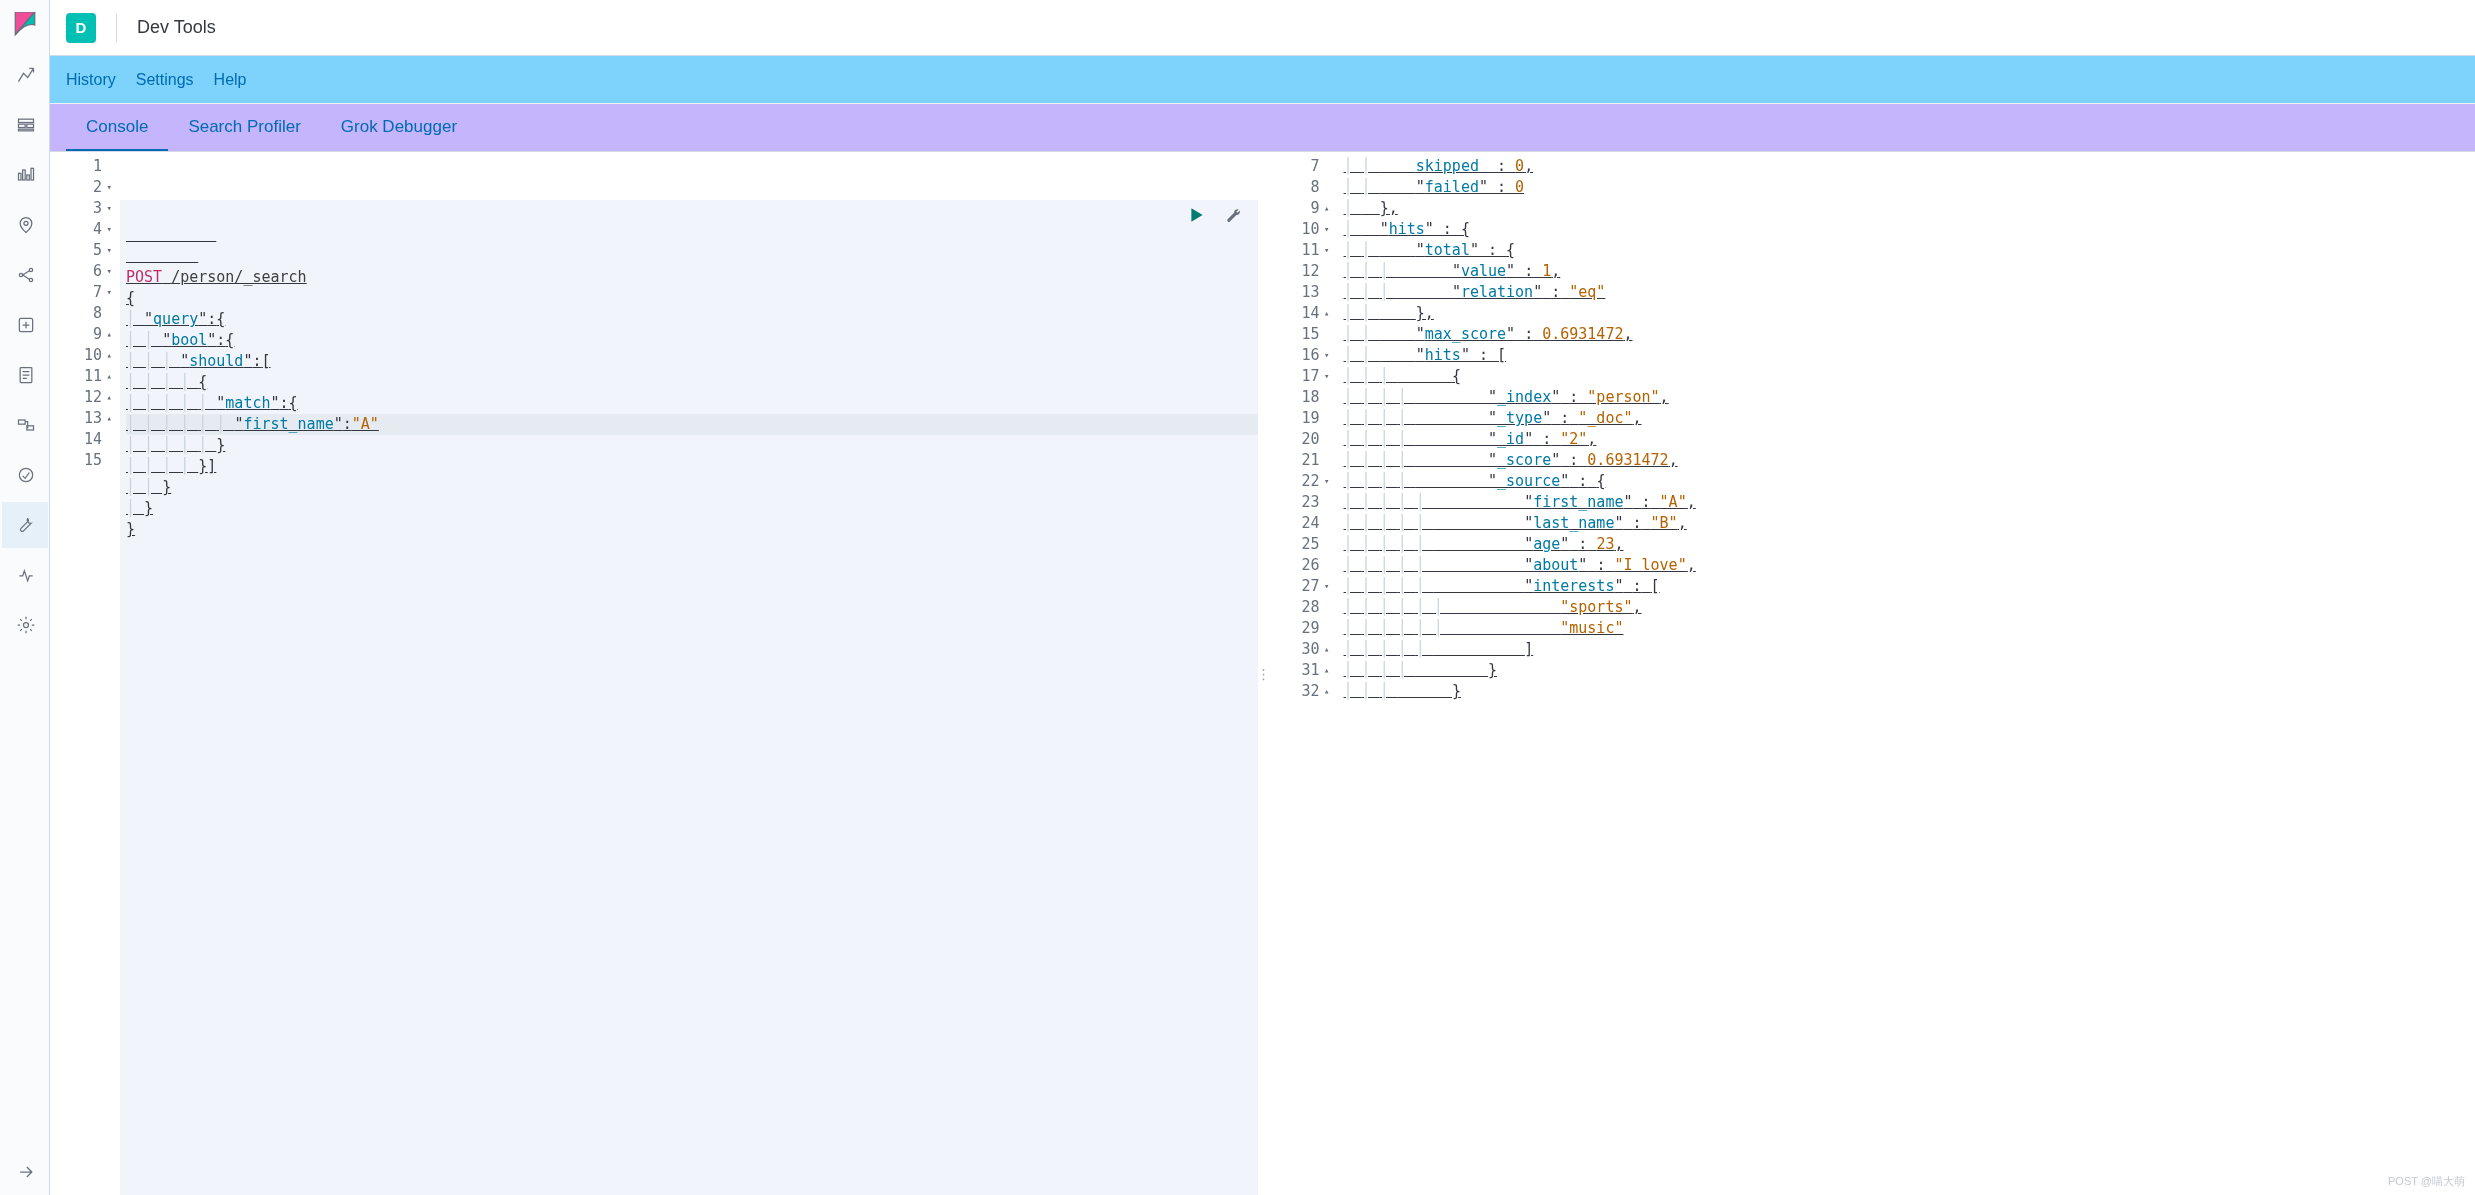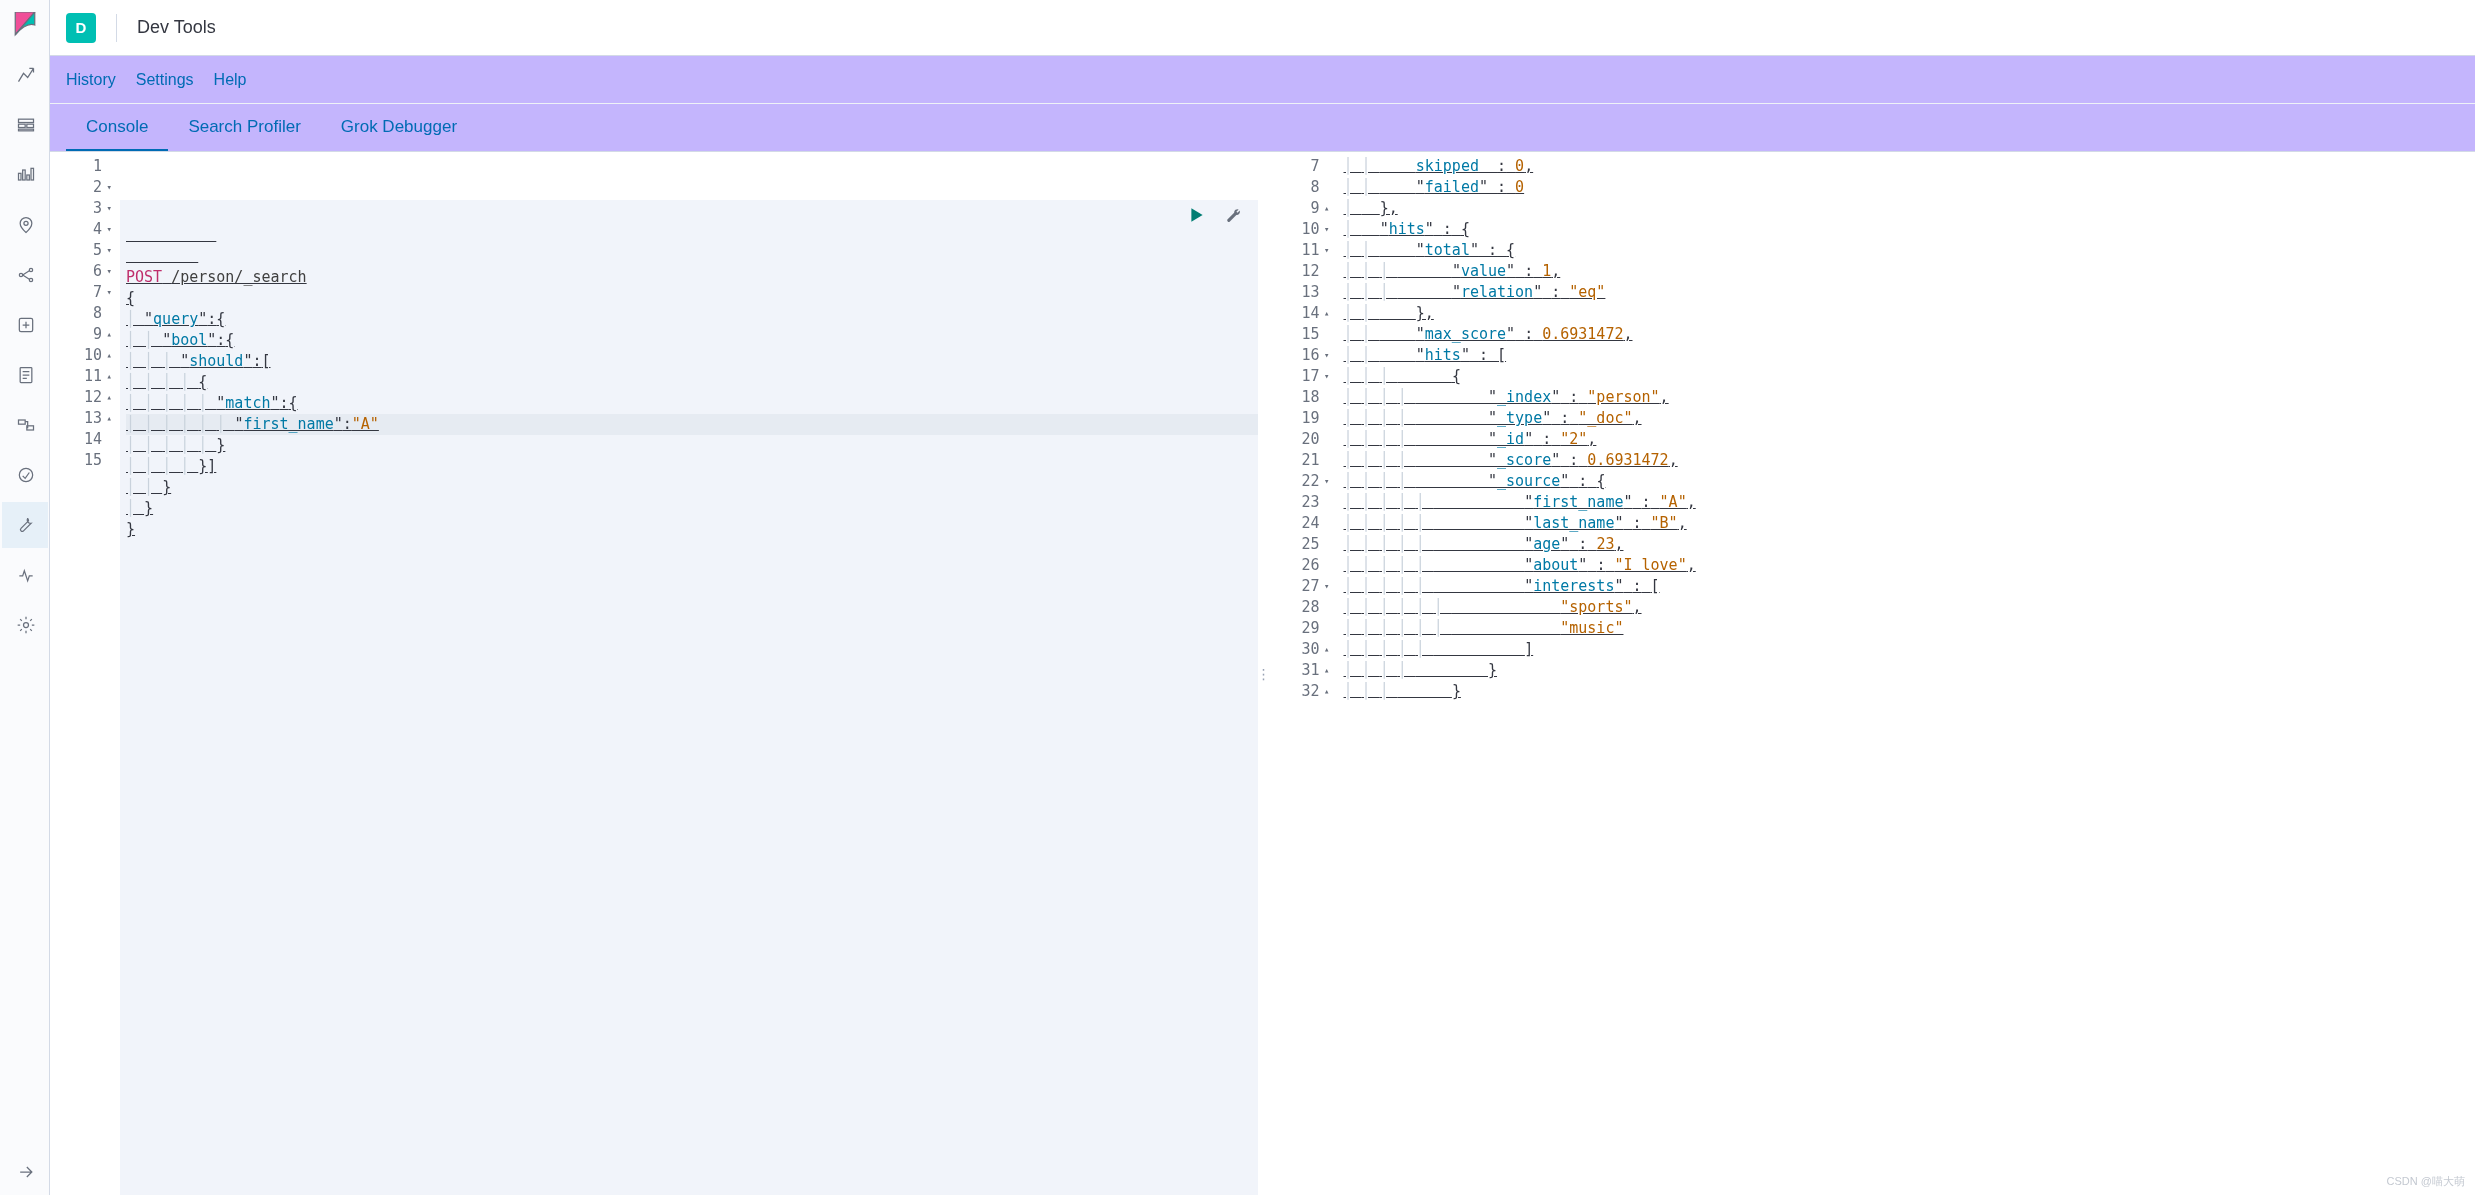--- a/index.html
+++ b/index.html
@@ -14,21 +14,21 @@
 .nav-rail .spacer{ flex:1; }
 .nav-rail svg{ width:20px; height:20px; stroke:#69707d; fill:none; stroke-width:1.5; }
 
 
 .main { flex:1; display:flex; flex-direction:column; min-width:0; }
 .header { height:56px; border-bottom:1px solid #d3dae6; display:flex; align-items:center; padding:0 16px; gap:20px; }
 .badge { width:30px; height:30px; background:#00bfb3; color:#fff; font-weight:600; display:flex; align-items:center; justify-content:center; border-radius:4px; font-size:15px; }
 .header .title { font-size:18px; color:#343741; }
 .header .sep { width:1px; height:28px; background:#d3dae6; }
 
-.topbar { height:48px; display:flex; align-items:center; padding:0 16px; gap:20px; background:#c4b5fd; border-bottom:1px solid #eef2f7; }
+.topbar { height:48px; display:flex; align-items:center; padding:0 16px; gap:20px; background:#7dd3fc; border-bottom:1px solid #eef2f7; }
 .topbar a { color:#006bb4; font-size:16px; cursor:pointer; }
 
 .tabs { display:flex; padding:0 16px; border-bottom:1px solid #d3dae6; background:#c4b5fd; height:48px; align-items:flex-end; }
 .tab { padding:12px 20px; font-size:17px; color:#006bb4; cursor:pointer; border-bottom:2px solid transparent; }
 .tab.active { border-bottom-color:#006bb4; font-weight:500; }
 
 .content { flex:1; display:flex; min-height:0; background:#fff; }
 .pane { flex:1; display:flex; min-width:0; position:relative; }
 .divider { width:10px; display:flex; align-items:center; justify-content:center; cursor:col-resize; }
 .divider .dots{ color:#98a2b3; font-size:14px; letter-spacing:-2px; transform:rotate(0); }
@@ -224,13 +224,13 @@
             <div class="ln">29<span class="fold"></span></div>
             <div class="ln">30<span class="fold">▴</span></div>
             <div class="ln">31<span class="fold">▴</span></div>
             <div class="ln">32<span class="fold">▴</span></div>
           </div>
         <div class="code" id="res-code"><div class="line"><span class="indent">│ </span><span class="indent">│ </span>    <span class="key">skipped</span>  <span class="punc">:</span> <span class="num">0</span><span class="punc">,</span></div><div class="line"><span class="indent">│ </span><span class="indent">│ </span>    <span class="punc">"</span><span class="key">failed</span><span class="punc">"</span> <span class="punc">:</span> <span class="num">0</span></div><div class="line"><span class="indent">│ </span>  <span class="punc">},</span></div><div class="line"><span class="indent">│ </span>  <span class="punc">"</span><span class="key">hits</span><span class="punc">"</span> <span class="punc">:</span> <span class="punc">{</span></div><div class="line"><span class="indent">│ </span><span class="indent">│ </span>    <span class="punc">"</span><span class="key">total</span><span class="punc">"</span> <span class="punc">:</span> <span class="punc">{</span></div><div class="line"><span class="indent">│ </span><span class="indent">│ </span><span class="indent">│ </span>      <span class="punc">"</span><span class="key">value</span><span class="punc">"</span> <span class="punc">:</span> <span class="num">1</span><span class="punc">,</span></div><div class="line"><span class="indent">│ </span><span class="indent">│ </span><span class="indent">│ </span>      <span class="punc">"</span><span class="key">relation</span><span class="punc">"</span> <span class="punc">:</span> <span class="str">"eq"</span></div><div class="line"><span class="indent">│ </span><span class="indent">│ </span>    <span class="punc">},</span></div><div class="line"><span class="indent">│ </span><span class="indent">│ </span>    <span class="punc">"</span><span class="key">max_score</span><span class="punc">"</span> <span class="punc">:</span> <span class="num">0.6931472</span><span class="punc">,</span></div><div class="line"><span class="indent">│ </span><span class="indent">│ </span>    <span class="punc">"</span><span class="key">hits</span><span class="punc">"</span> <span class="punc">:</span> <span class="punc">[</span></div><div class="line"><span class="indent">│ </span><span class="indent">│ </span><span class="indent">│ </span>      <span class="punc">{</span></div><div class="line"><span class="indent">│ </span><span class="indent">│ </span><span class="indent">│ </span><span class="indent">│ </span>        <span class="punc">"</span><span class="key">_index</span><span class="punc">"</span> <span class="punc">:</span> <span class="str">"person"</span><span class="punc">,</span></div><div class="line"><span class="indent">│ </span><span class="indent">│ </span><span class="indent">│ </span><span class="indent">│ </span>        <span class="punc">"</span><span class="key">_type</span><span class="punc">"</span> <span class="punc">:</span> <span class="str">"_doc"</span><span class="punc">,</span></div><div class="line"><span class="indent">│ </span><span class="indent">│ </span><span class="indent">│ </span><span class="indent">│ </span>        <span class="punc">"</span><span class="key">_id</span><span class="punc">"</span> <span class="punc">:</span> <span class="str">"2"</span><span class="punc">,</span></div><div class="line"><span class="indent">│ </span><span class="indent">│ </span><span class="indent">│ </span><span class="indent">│ </span>        <span class="punc">"</span><span class="key">_score</span><span class="punc">"</span> <span class="punc">:</span> <span class="num">0.6931472</span><span class="punc">,</span></div><div class="line"><span class="indent">│ </span><span class="indent">│ </span><span class="indent">│ </span><span class="indent">│ </span>        <span class="punc">"</span><span class="key">_source</span><span class="punc">"</span> <span class="punc">:</span> <span class="punc">{</span></div><div class="line"><span class="indent">│ </span><span class="indent">│ </span><span class="indent">│ </span><span class="indent">│ </span><span class="indent">│ </span>          <span class="punc">"</span><span class="key">first_name</span><span class="punc">"</span> <span class="punc">:</span> <span class="str">"A"</span><span class="punc">,</span></div><div class="line"><span class="indent">│ </span><span class="indent">│ </span><span class="indent">│ </span><span class="indent">│ </span><span class="indent">│ </span>          <span class="punc">"</span><span class="key">last_name</span><span class="punc">"</span> <span class="punc">:</span> <span class="str">"B"</span><span class="punc">,</span></div><div class="line"><span class="indent">│ </span><span class="indent">│ </span><span class="indent">│ </span><span class="indent">│ </span><span class="indent">│ </span>          <span class="punc">"</span><span class="key">age</span><span class="punc">"</span> <span class="punc">:</span> <span class="num">23</span><span class="punc">,</span></div><div class="line"><span class="indent">│ </span><span class="indent">│ </span><span class="indent">│ </span><span class="indent">│ </span><span class="indent">│ </span>          <span class="punc">"</span><span class="key">about</span><span class="punc">"</span> <span class="punc">:</span> <span class="str">"I love"</span><span class="punc">,</span></div><div class="line"><span class="indent">│ </span><span class="indent">│ </span><span class="indent">│ </span><span class="indent">│ </span><span class="indent">│ </span>          <span class="punc">"</span><span class="key">interests</span><span class="punc">"</span> <span class="punc">:</span> <span class="punc">[</span></div><div class="line"><span class="indent">│ </span><span class="indent">│ </span><span class="indent">│ </span><span class="indent">│ </span><span class="indent">│ </span><span class="indent">│ </span>            <span class="str">"sports"</span><span class="punc">,</span></div><div class="line"><span class="indent">│ </span><span class="indent">│ </span><span class="indent">│ </span><span class="indent">│ </span><span class="indent">│ </span><span class="indent">│ </span>            <span class="str">"music"</span></div><div class="line"><span class="indent">│ </span><span class="indent">│ </span><span class="indent">│ </span><span class="indent">│ </span><span class="indent">│ </span>          <span class="punc">]</span></div><div class="line"><span class="indent">│ </span><span class="indent">│ </span><span class="indent">│ </span><span class="indent">│ </span>        <span class="punc">}</span></div><div class="line"><span class="indent">│ </span><span class="indent">│ </span><span class="indent">│ </span>      <span class="punc">}</span></div></div>
       </div>
     </div>
   </div>
 </div>
-<div class="watermark">CSDN @喵大萌</div>
+<div class="watermark">POST @喵大萌</div>
 
 </body></html>

